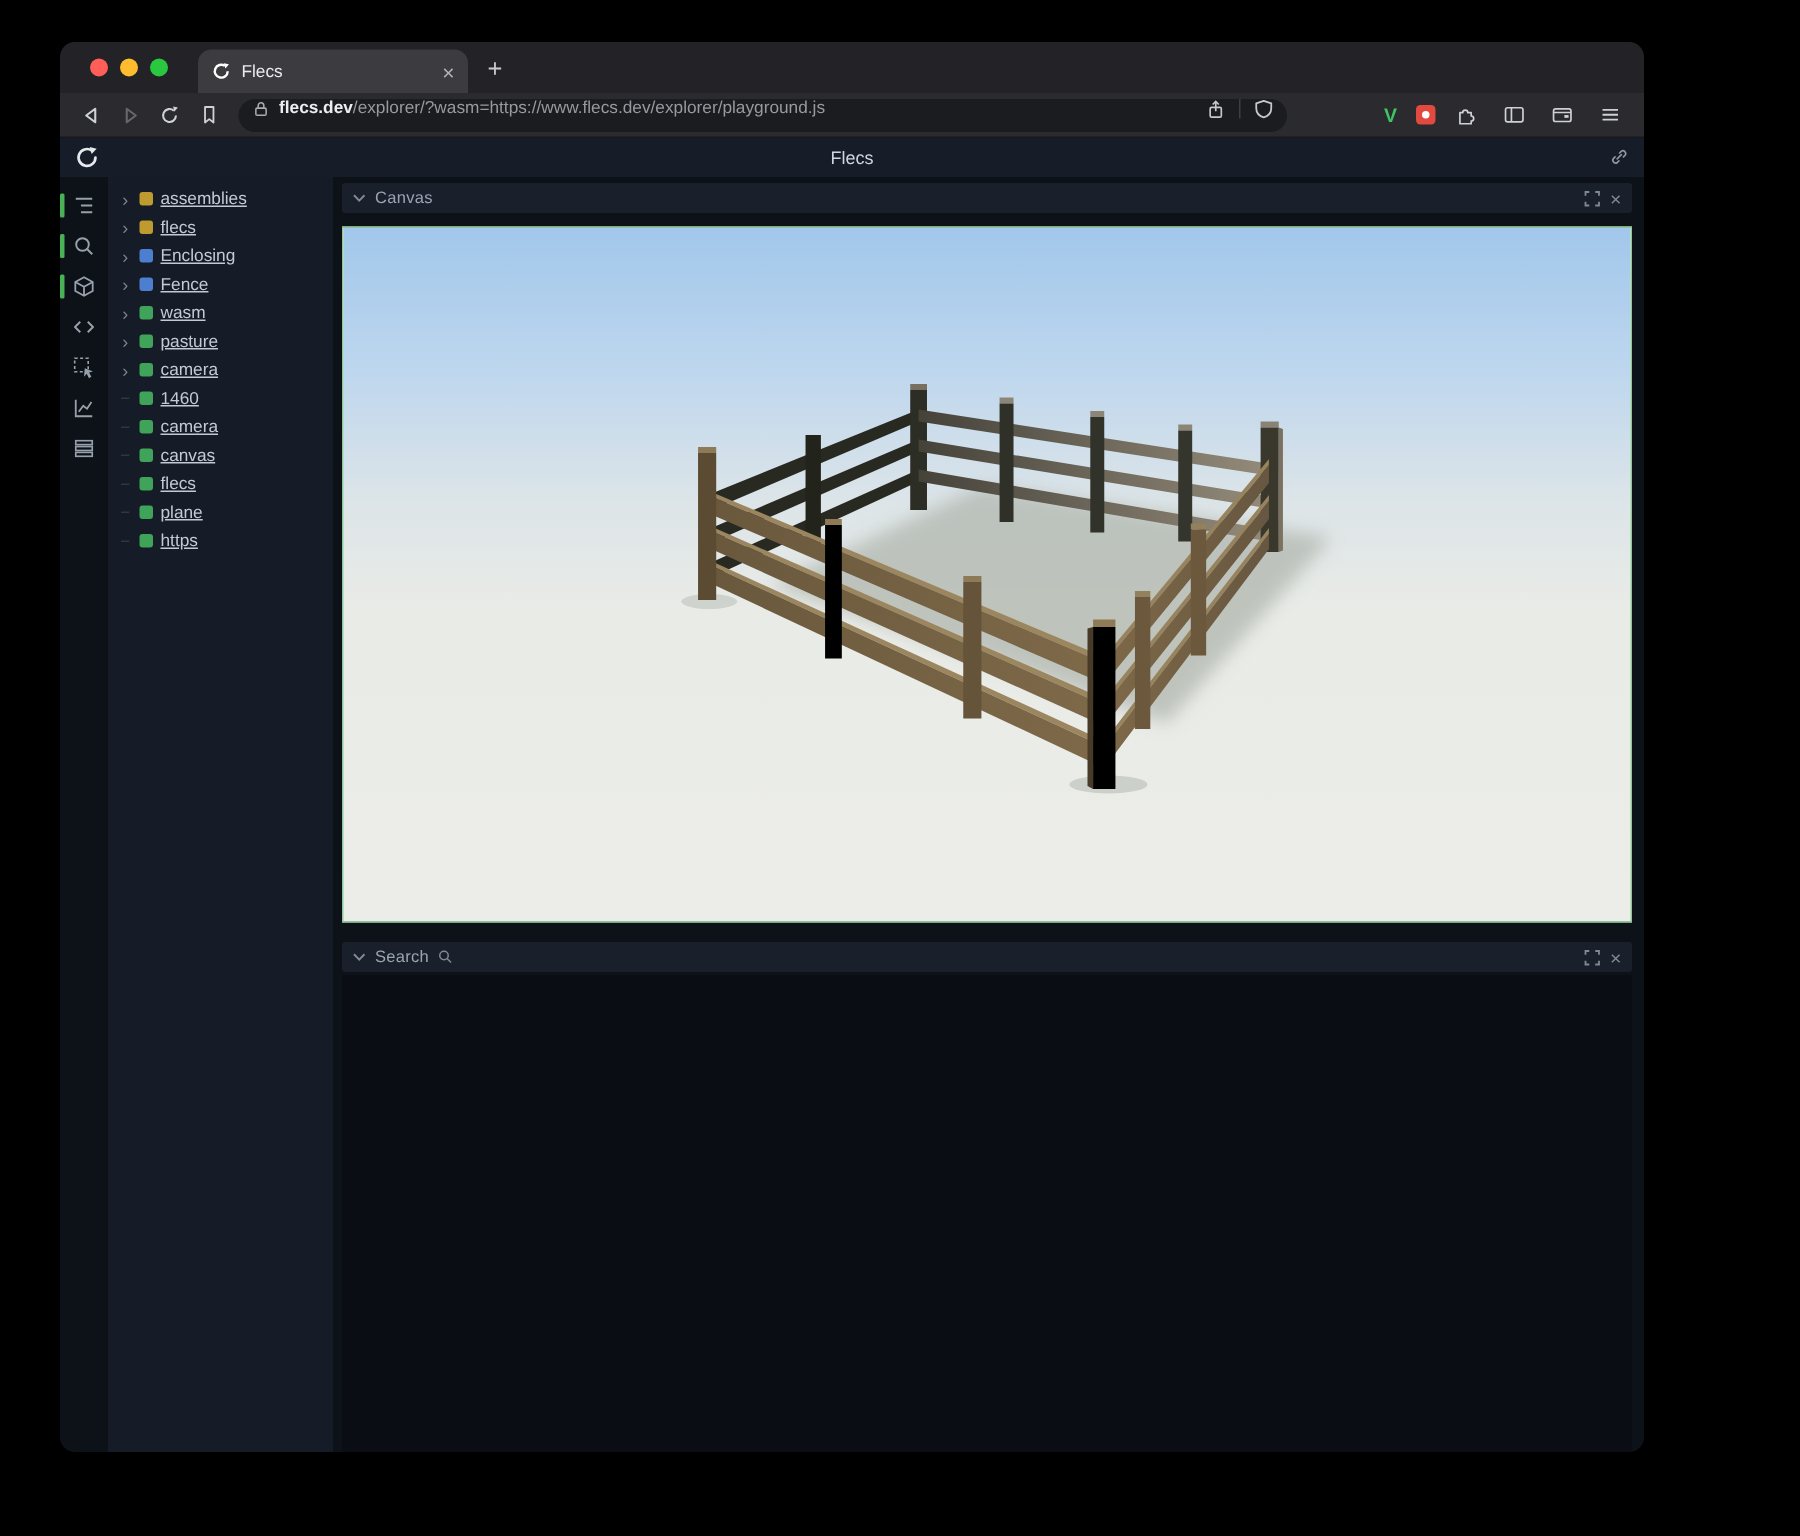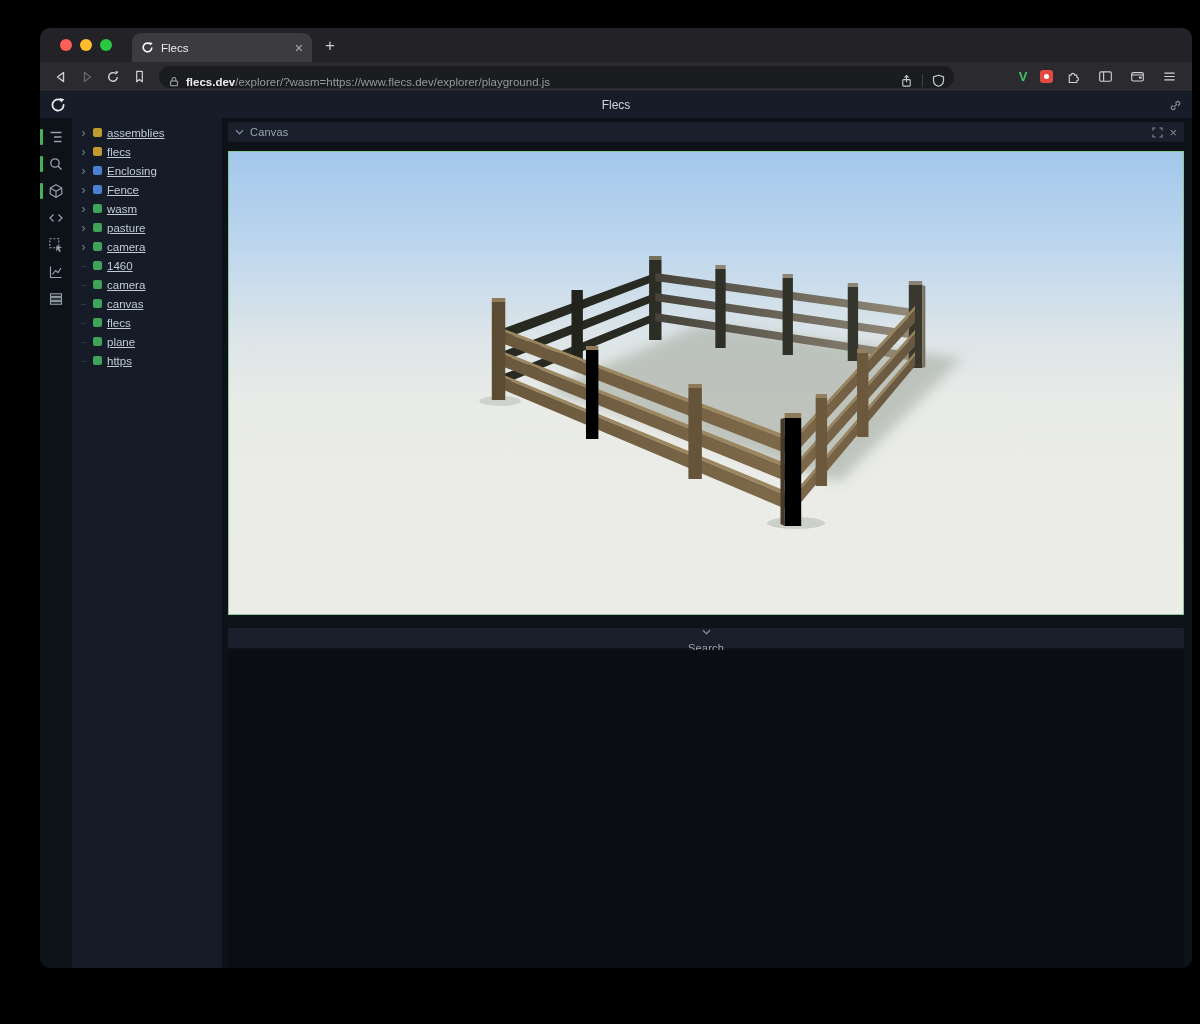--- a/index.html
+++ b/index.html
@@ -1,40 +1,40 @@
 <!DOCTYPE html>
 <html style="--accent: #49b156;"><head>
 <meta charset="utf-8">
 <style>
   * { margin:0; padding:0; box-sizing:border-box; }
   html,body { width:1200px; height:1024px; background:#000; overflow:hidden;
     font-family:"Liberation Sans", sans-serif; -webkit-font-smoothing:antialiased; }
   .screen { position:relative; width:1200px; height:1024px; background:#000; }
 
   
-  .browser { position:absolute; left:40px; top:28px; width:1152px; height:940px;
+  .browser { position:absolute; left:40px; top:28px; width:1056px; height:940px;
     border-radius:10px; overflow:hidden; background:#0d1118; display:flex; flex-direction:column;
     box-shadow:0 30px 80px rgba(0,0,0,.8); }
 
   .tabstrip { height:34px; background:#232327; display:flex; align-items:flex-end; padding-left:20px; flex:0 0 auto; }
   .lights { display:flex; gap:8px; margin-right:20px; align-self:center; }
   .light { width:12px; height:12px; border-radius:50%; }
   .tab { height:29px; width:180px; background:#3c3c40; border-radius:9px 9px 0 0;
     display:flex; align-items:center; padding:0 9px; gap:7px; }
   .tab-title { font-size:11.5px; color:#eaebed; flex:1; }
   .tab-close { color:#b0b2b6; font-size:14px; line-height:1; }
   .newtab { margin-left:13px; color:#c8c9cc; font-size:17px; align-self:center; line-height:1; }
 
   .toolbar { height:30px; background:#2b2b2f; display:flex; align-items:center;
     padding:0 9px; gap:2px; border-bottom:1px solid #18181b; flex:0 0 auto; }
   .tb-icon { width:24px; height:24px; display:flex; align-items:center; justify-content:center;
     color:#ced1d5; border-radius:5px; flex:0 0 auto; }
   .tb-icon.disabled { color:#65676b; }
   .urlbar { flex:1; height:22px; background:#1b1c1f; border-radius:11px; margin:0 6px;
-    display:flex; align-items:flex-end; padding:0 9px; gap:6px; min-width:0; }
+    display:flex; align-items:flex-start; padding:0 9px; gap:6px; min-width:0; }
   .url-text { font-size:11.5px; white-space:nowrap; overflow:hidden; text-overflow:ellipsis;
     color:#97999e; flex:1; }
   .url-host { color:#ededef; font-weight:700; }
   .url-actions { display:flex; align-items:center; gap:9px; color:#c5c8cc; flex:0 0 auto; }
   .vdiv { width:1px; height:13px; background:#3d3e42; }
   .ext-cluster { display:flex; align-items:center; gap:8px; margin-left:52px; margin-right:2px; }
   .v-ext { width:18px; height:18px; display:flex; align-items:center; justify-content:center;
     font-weight:800; font-size:13px; color:#3fc463; }
   .red-ext { width:13px; height:13px; border-radius:3px; background:#e24a3f; position:relative; }
   .red-ext::after { content:""; position:absolute; left:4px; top:4px; width:5px; height:5px;
@@ -70,21 +70,21 @@
     padding:0 7px; gap:6px; color:#9aa5b1; font-size:11px; flex:0 0 auto; }
   .phead .spacer { flex:1; }
   .phead .hicon { color:#7f8a96; display:flex; align-items:center; }
   .phead .hclose { color:#7f8a96; font-size:13px; line-height:1; }
   .ptitle { letter-spacing:.2px; }
 
   .canvas-wrap { margin-top:9px; height:464px; border:1px solid #8cc79a; position:relative;
     flex:0 0 auto; background:#e9ebe7; overflow:hidden; }
   .scene { position:absolute; inset:0; width:100%; height:100%; display:block; }
 
-  .search-head { margin-top:13px;flex-direction:column; }
+  .search-head { margin-top:13px; }
   .search-content { flex:1; background:#0a0e14; margin-top:2px; }
 </style>
 </head>
 <body>
 
 <div class="screen">
   <div class="browser">
 
     <div class="tabstrip">
       <div class="lights">

